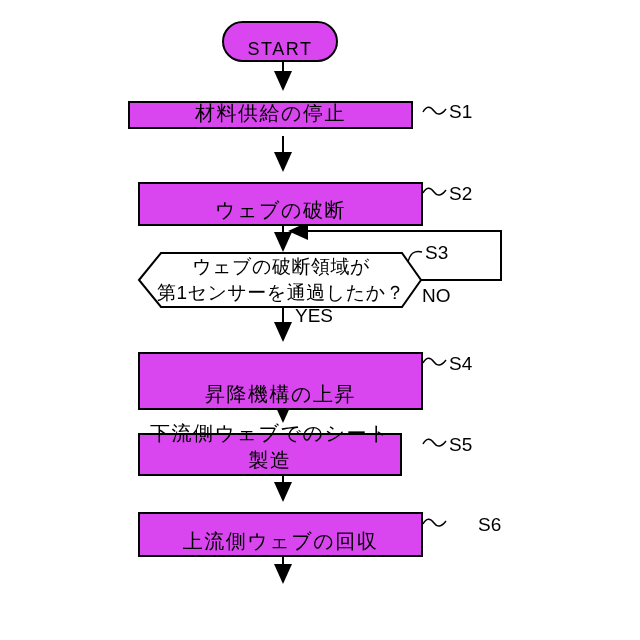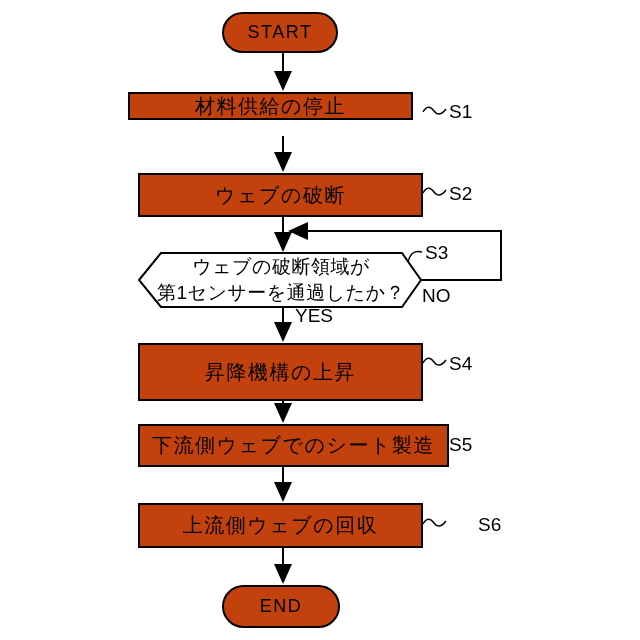--- a/index.html
+++ b/index.html
@@ -13,27 +13,28 @@
     overflow: hidden;
   }
   .wires {
     position: absolute;
     left: 0; top: 0;
     z-index: 1;
   }
   .node {
     position: absolute;
     z-index: 2;
-    background: #c2410c;
+    background: #d946ef;
     border: 2px solid #000000;
     box-sizing: border-box;
     display: flex;
-    align-items: center;
+    align-items: flex-end;
     justify-content: center;
     text-align: center;
+    margin-top: 9px;
   }
   .terminal {
     border-radius: 22px;
     font-size: 18px;
     letter-spacing: 1.5px;
   }
   .process {
     font-size: 20px;
     letter-spacing: 1.5px;
   }
@@ -109,27 +110,24 @@
   </div>
   <div class="floating" style="left:425px; top:243px;">S3</div>
   <div class="floating" style="left:422px; top:286px;">NO</div>
   <div class="floating" style="left:295px; top:306px;">YES</div>
 
   <div class="node process" style="left:138px; top:343px; width:285px; height:58px;">
     <span>昇降機構の上昇</span>
   </div>
   <div class="floating" style="left:449px; top:354px;">S4</div>
 
-  <div class="node process" style="left:138px; top:424px; width:311px; height:43px;">
+  <div class="node process" style="left:138px; top:424px; width:264px; height:43px;">
     <span>下流側ウェブでのシート製造</span>
   </div>
   <div class="floating" style="left:449px; top:435px;">S5</div>
 
   <div class="node process" style="left:138px; top:503px; width:285px; height:45px;">
     <span>上流側ウェブの回収</span>
   </div>
   <div class="floating" style="left:449px; top:515px;margin-left:29px;">S6</div>
 
-  <div class="node terminal" style="left:222px; top:585px; width:118px; height:43px;">
-    <span>END</span>
-  </div>
 
 </div>
 
 </body></html>

